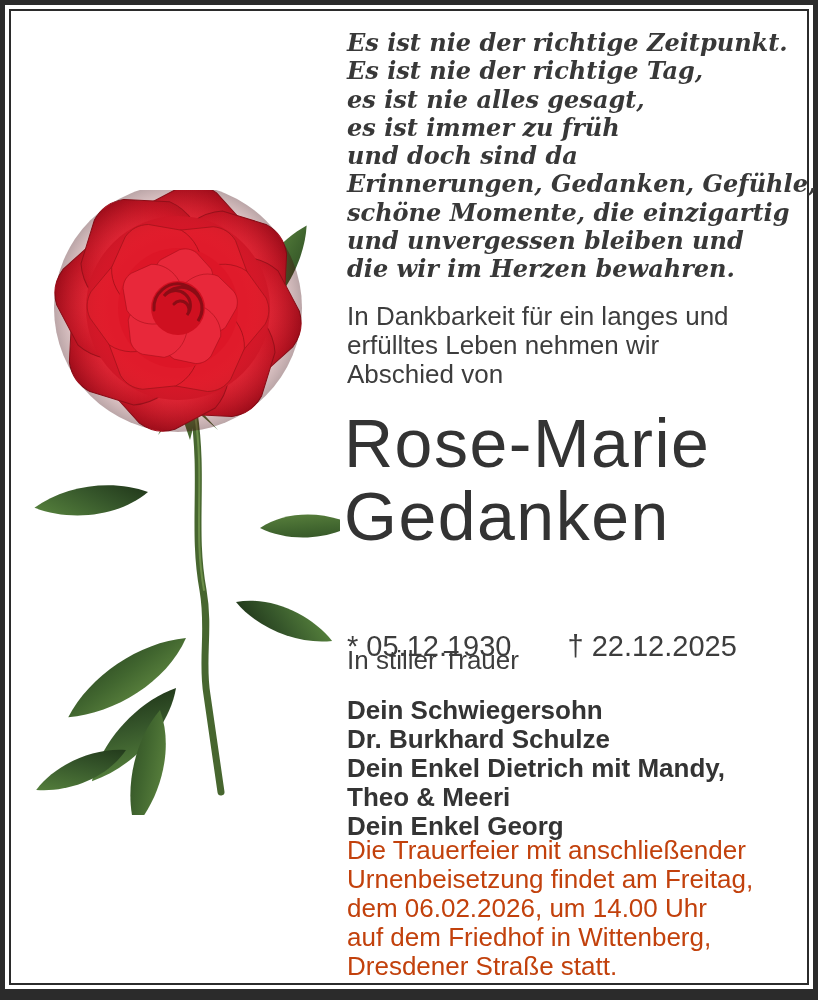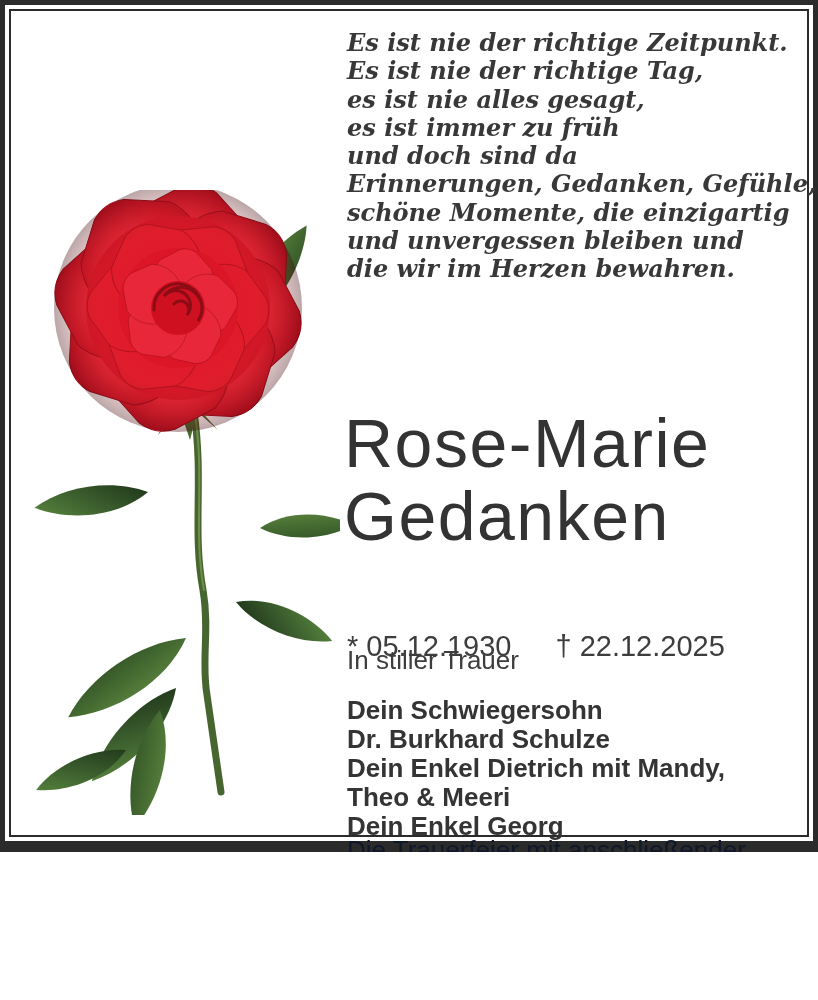--- a/index.html
+++ b/index.html
@@ -1,19 +1,19 @@
 <!DOCTYPE html>
 <html><head>
 <meta charset="utf-8">
 <style>
   html, body { margin: 0; padding: 0; background: #ffffff; }
   .page {
     position: relative;
     width: 818px;
-    height: 852px;
+    height: 1000px;
     background: #ffffff;
     overflow: hidden;
     font-family: "Liberation Sans", sans-serif;
     color: #3a3a3a;
   }
   .frame-outer {
     position: absolute;
     inset: 0;
     border-style: solid;
     border-color: #2b2b2b;
@@ -61,40 +61,40 @@
     left: 347px; top: 561px;
     font-size: 25px;
     font-weight: bold;
     color: #353535;
   }
   .dates {
     left: 347px; top: 597px;
     font-size: 29px;
     color: #3d3d3d;
   }
-  .dates .death { margin-left: 44px; }
+  .dates .death { margin-left: 56px; }
   .mourn-intro {
     left: 347px; top: 646px;
     font-size: 26px;
     line-height: 29px;
     color: #3d3d3d;
   }
   .mourners {
     left: 347px; top: 675px;
     font-size: 26px;
     line-height: 29px;
     font-weight: bold;
     color: #343434;
     margin-top: 21px;
   }
   .funeral {
     left: 347px; top: 836px;
     font-size: 26px;
     line-height: 29px;
-    color: #0f172a;
+    color: #c2410c;
   }
 </style>
 </head>
 <body>
 
 <div class="page">
 
   <div class="frame-outer"></div>
   <div class="frame-inner"></div>
 
@@ -176,20 +176,23 @@
   <div class="block poem">Es ist nie der richtige Zeitpunkt.
 Es ist nie der richtige Tag,
 es ist nie alles gesagt,
 es ist immer zu früh
 und doch sind da
 Erinnerungen, Gedanken, Gefühle,
 schöne Momente, die einzigartig
 und unvergessen bleiben und
 die wir im Herzen bewahren.</div>
 
+  <div class="block intro">In Dankbarkeit für ein langes und
+erfülltes Leben nehmen wir
+Abschied von</div>
 
   <div class="block name">Rose-Marie
 Gedanken</div>
 
 
   <div class="block dates">
     <span class="birth">* 05.12.1930</span><span class="death">† 22.12.2025</span>
   </div>
 
   <div class="block mourn-intro">In stiller Trauer</div>

